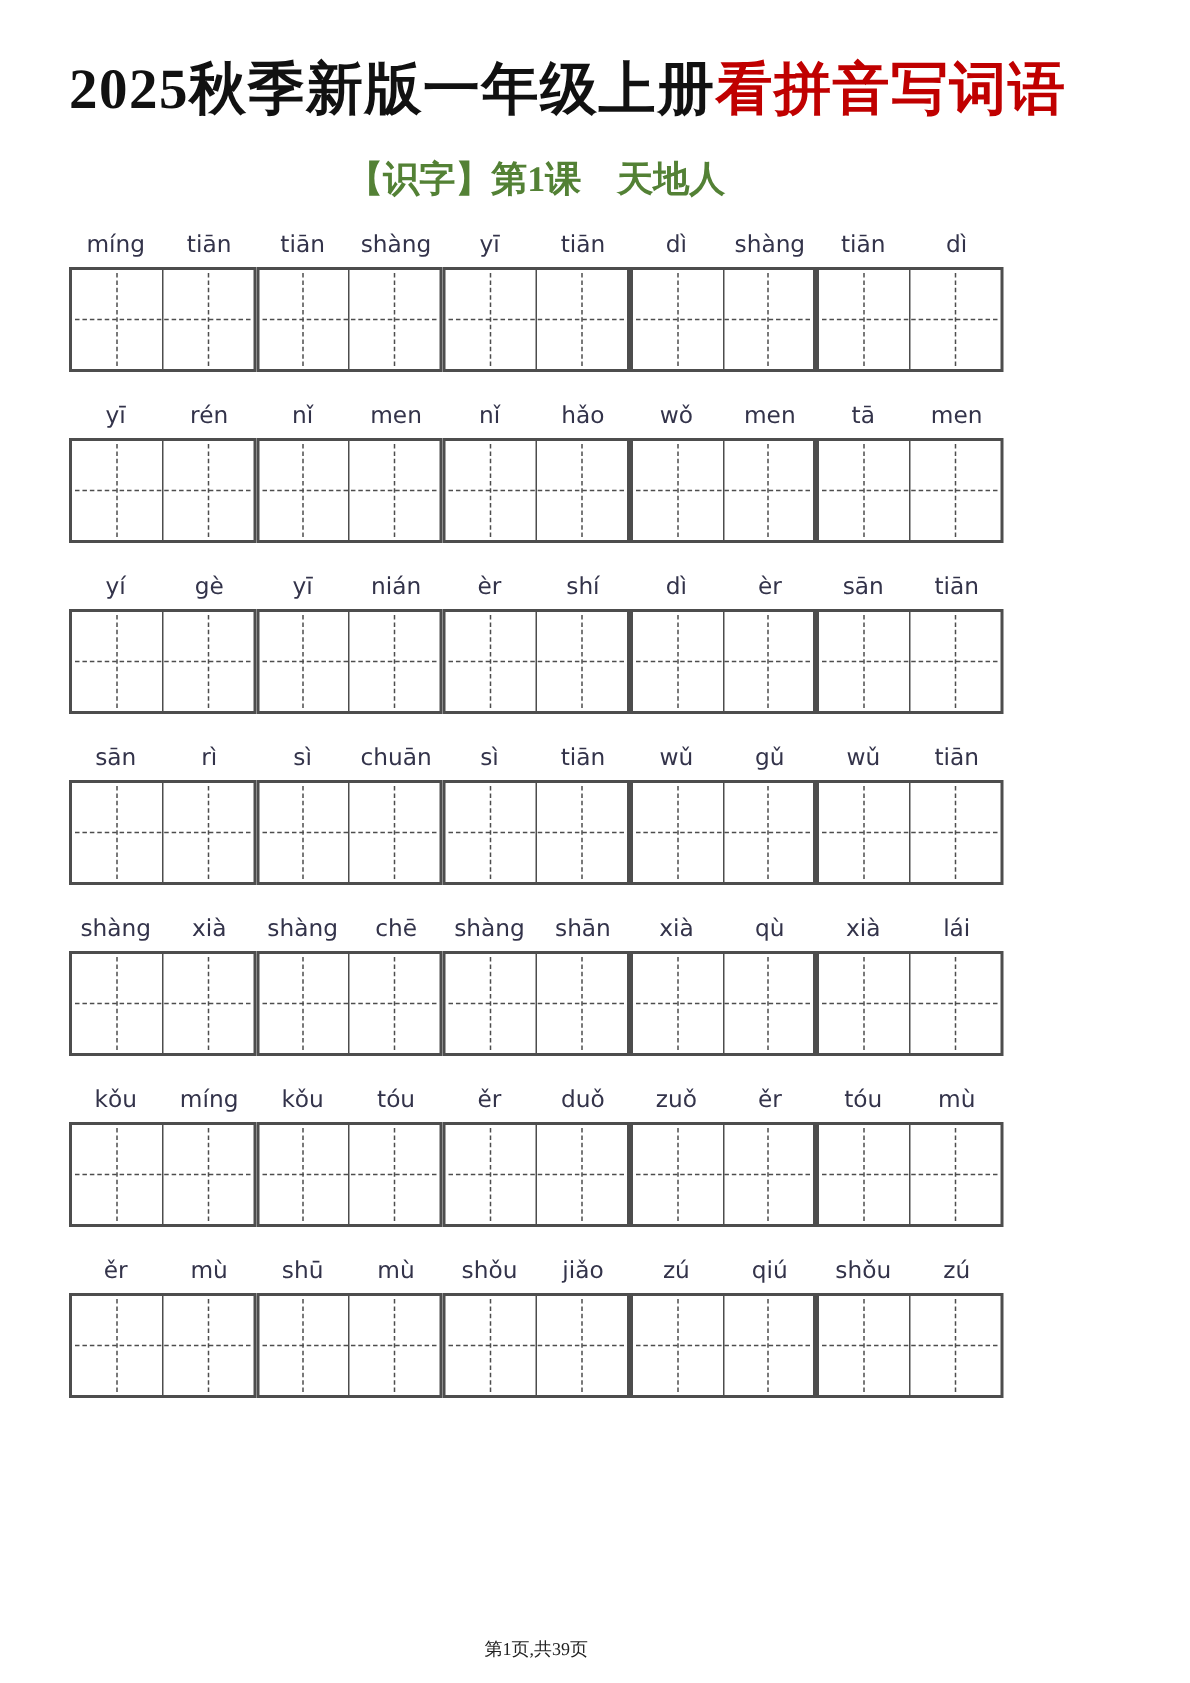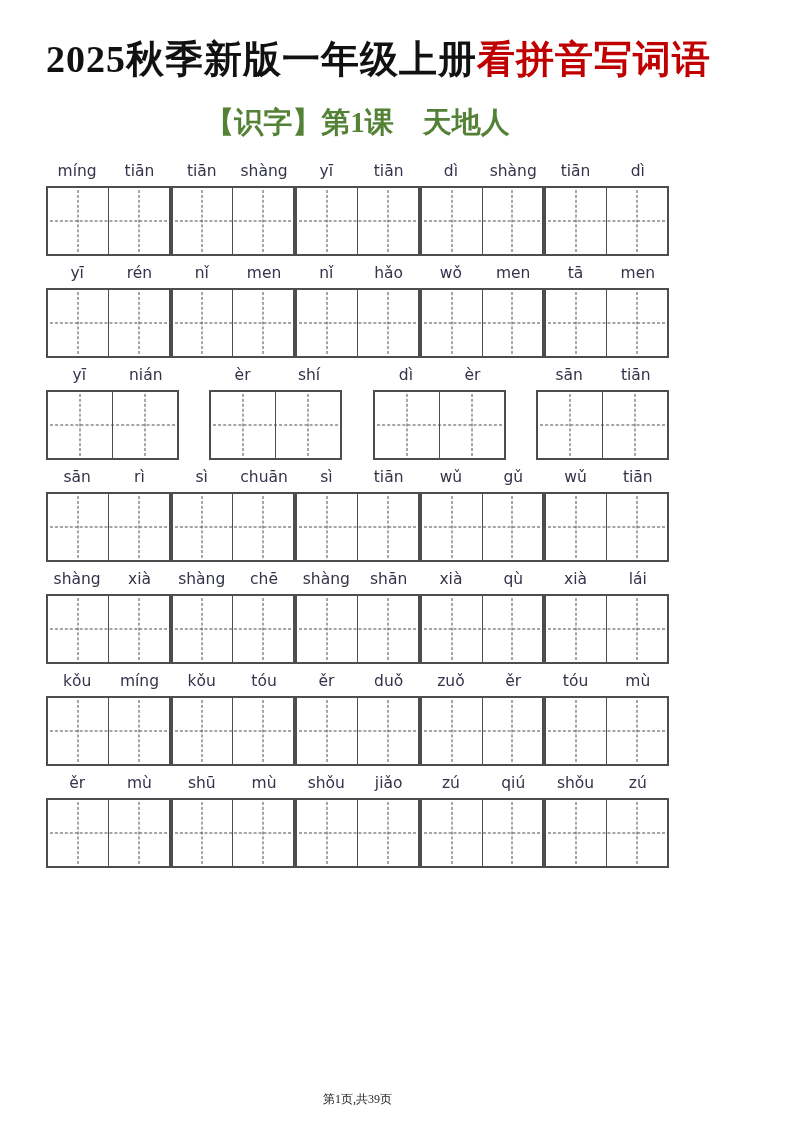--- a/index.html
+++ b/index.html
@@ -27,29 +27,29 @@
     text-align:center;
     font-size:38px;
     font-weight:bold;
     letter-spacing:1px;
     margin-bottom:6px;
     white-space:nowrap;
   }
   .title .red{color:var(--title-red);}
   .heading{
     text-align:center;
-    font-size:29px;
+    font-size:24px;
     font-weight:bold;
     color:var(--heading-green);
     margin:12px 0 16px 0;
   }
   .word-row{
     display:flex;
     justify-content:space-between;
-    margin-bottom:5px;
+    margin-bottom:17px;
   }
   .pair{width:133px;}
   .pinyin{
     display:flex;
     height:24px;
     margin-bottom:3px;
     font-family:"DejaVu Sans","Liberation Sans",sans-serif;
     font-size:15.5px;
     color:var(--pinyin-color);
   }
@@ -210,20 +210,30 @@
       <div class="box"></div>
       <div class="box"></div>
     </div>
   </div>
 </div>
 </section>
 
   <section class="section">
 
   <div class="word-row">
+  <div class="pair">
+    <div class="pinyin">
+      <span class="syll">yí</span>
+      <span class="syll">gè</span>
+    </div>
+    <div class="boxes">
+      <div class="box"></div>
+      <div class="box"></div>
+    </div>
+  </div>
 
   <div class="pair">
     <div class="pinyin">
       <span class="syll">yī</span>
       <span class="syll">nián</span>
     </div>
     <div class="boxes">
       <div class="box"></div>
       <div class="box"></div>
     </div>

